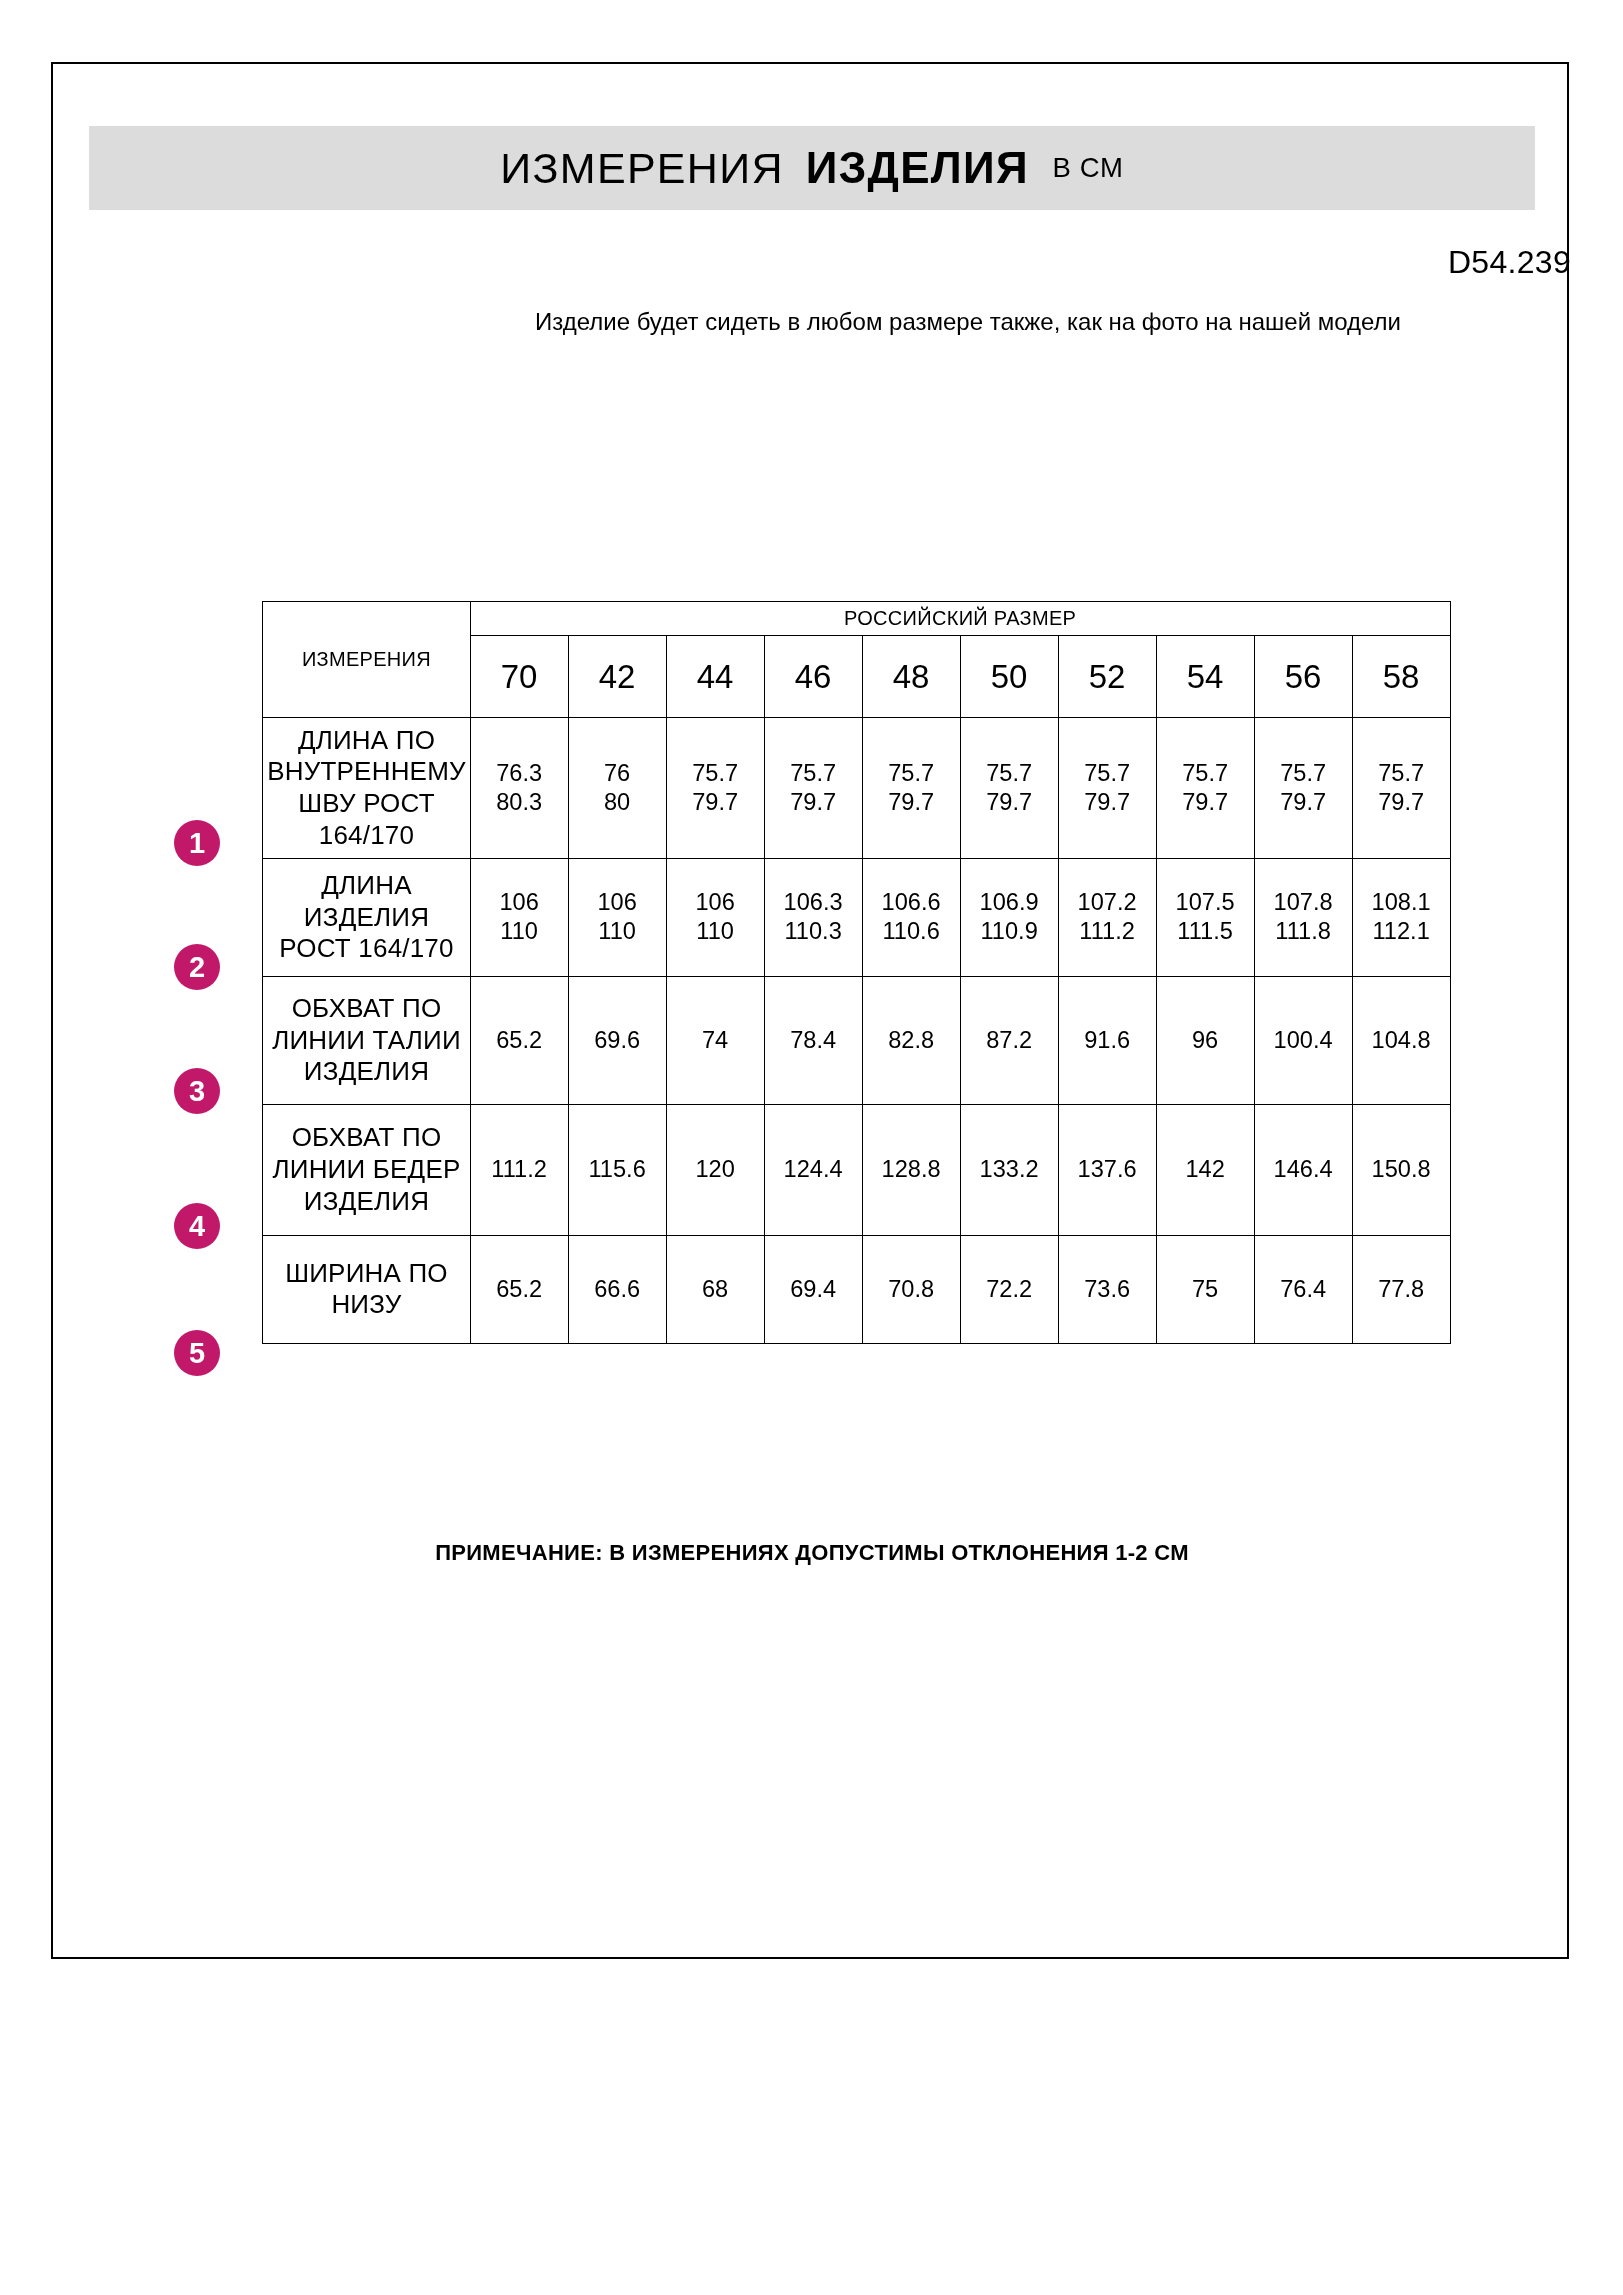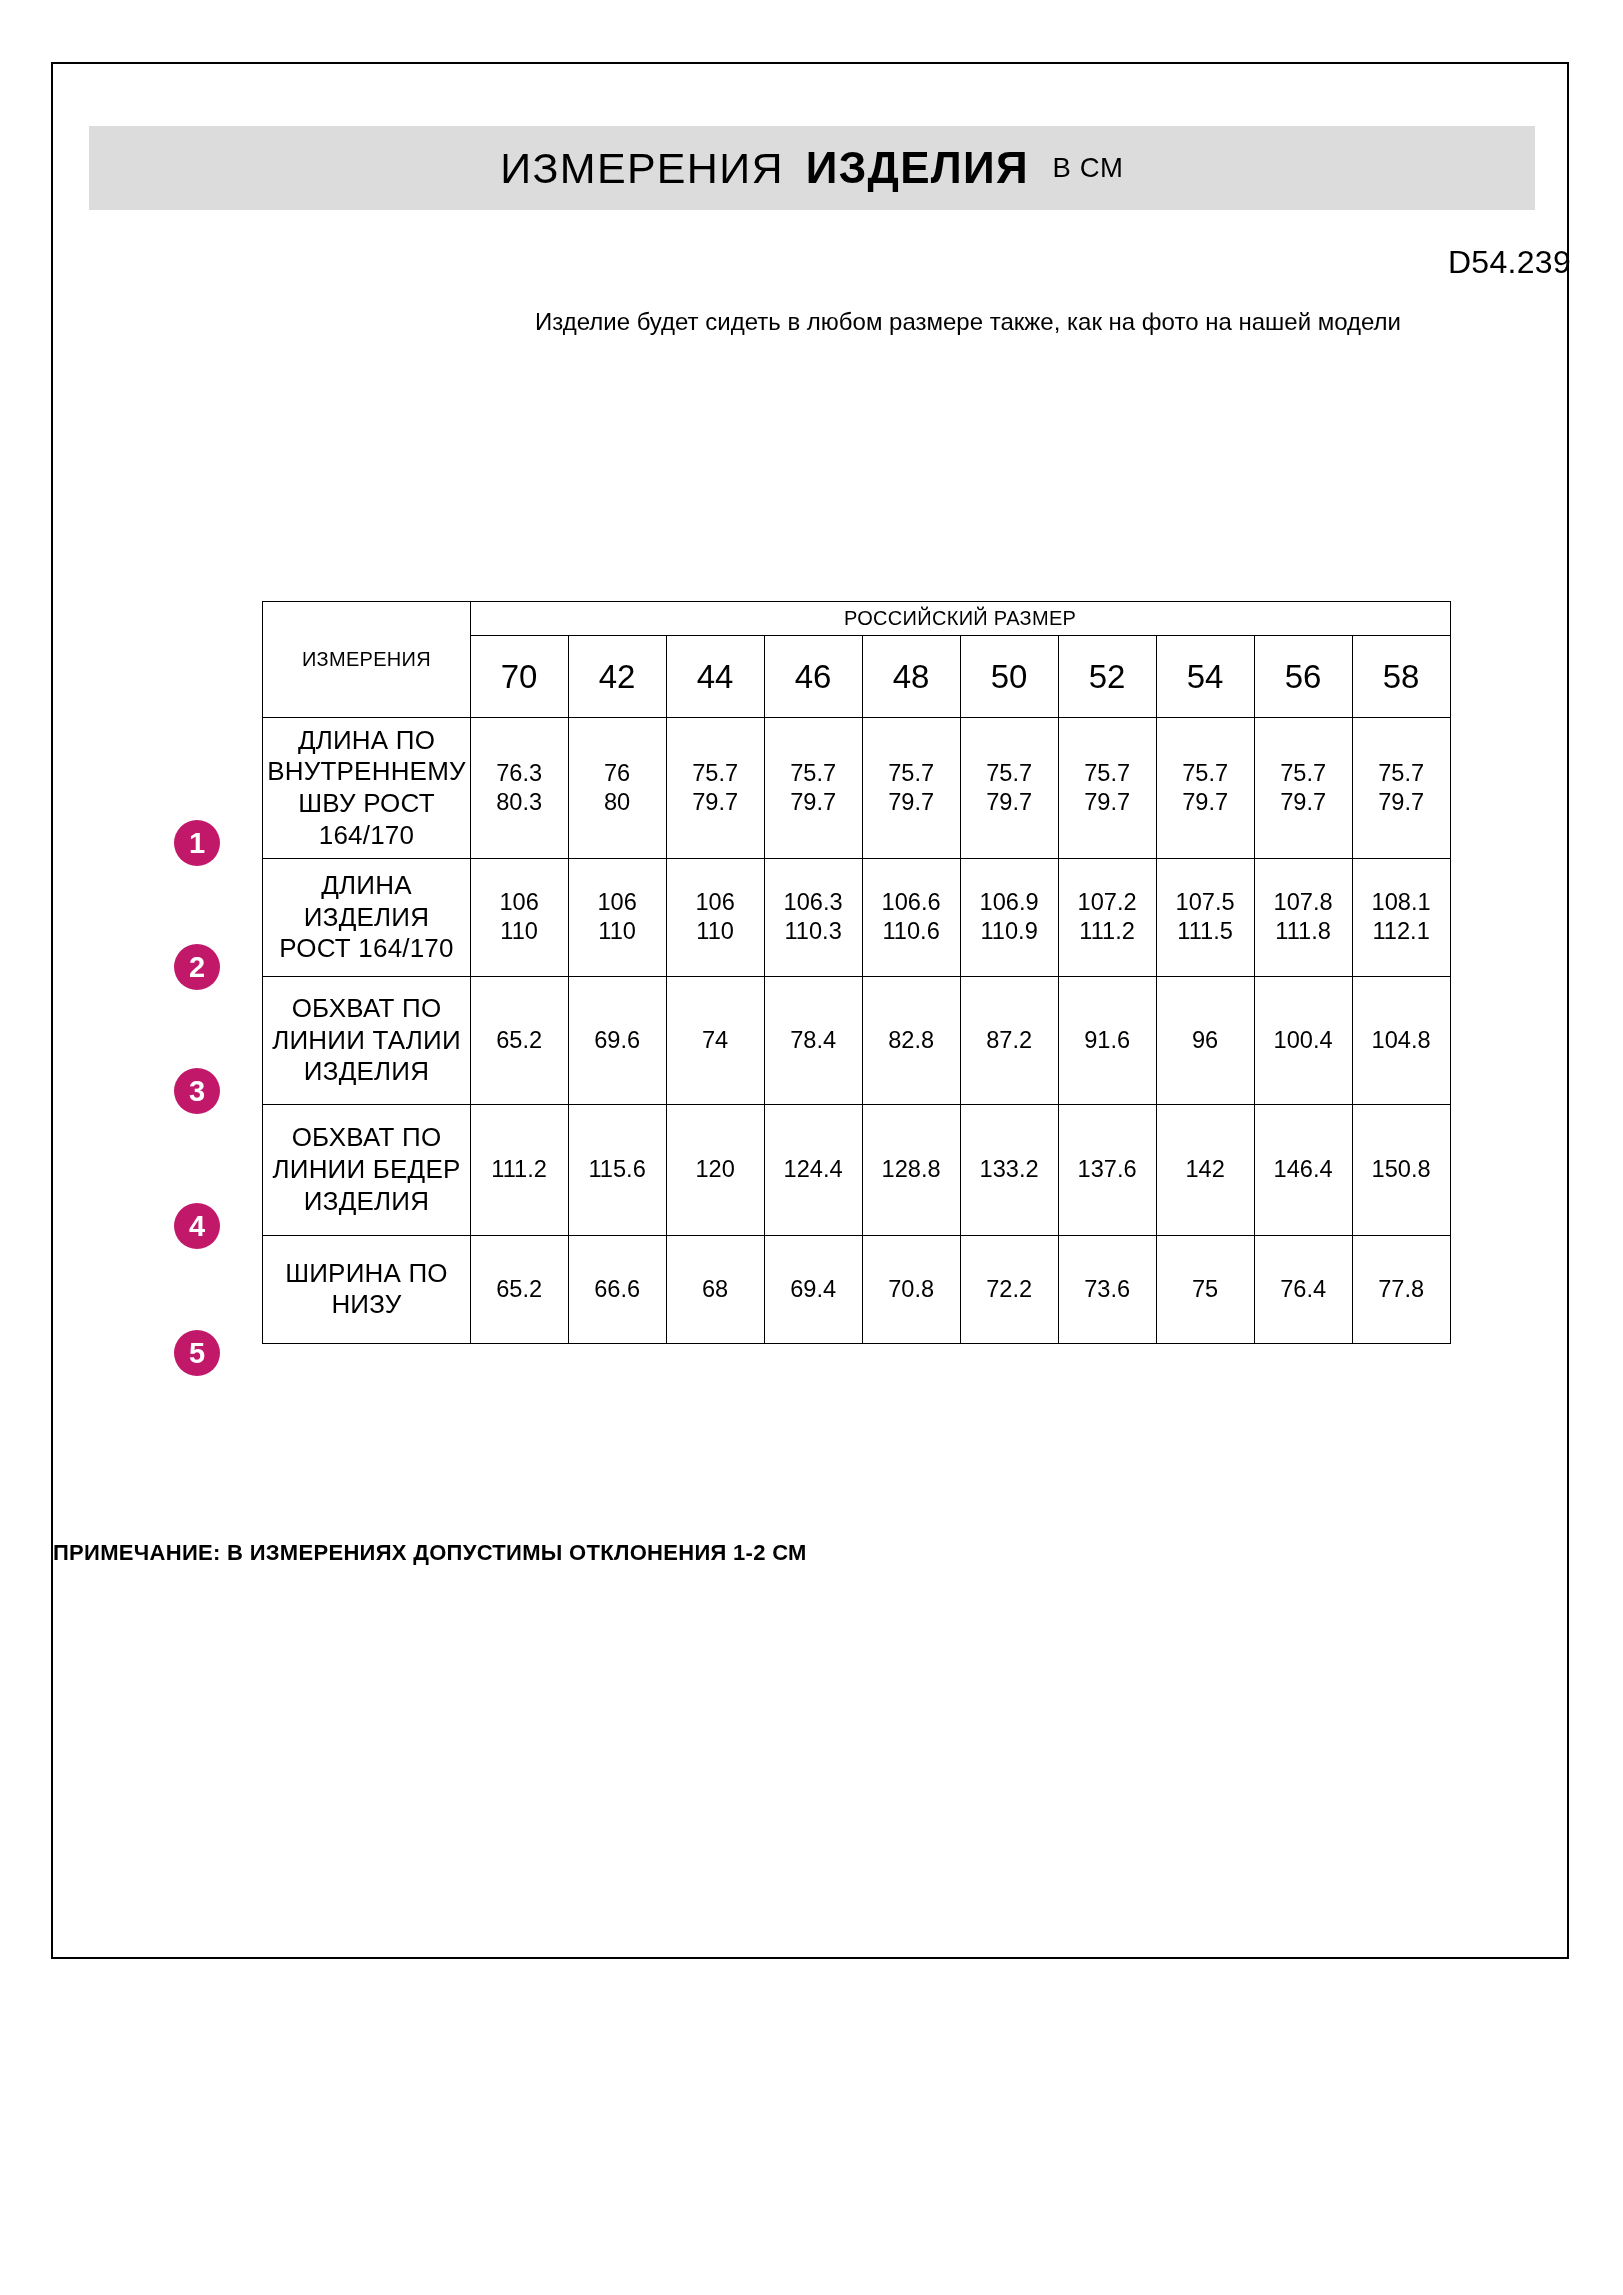--- a/index.html
+++ b/index.html
@@ -128,21 +128,21 @@
     display: flex;
     align-items: center;
     justify-content: center;
     left: 121px;
   }
   .note {
     position: absolute;
     left: 0;
     top: 1476px;
     width: 1518px;
-    text-align: left;
+    text-align: center;
     font-size: 22px;
     font-weight: bold;
     letter-spacing: 0.3px;
   }
 </style>
 </head>
 <body>
 
 <div class="page-frame">
   <div class="content">

